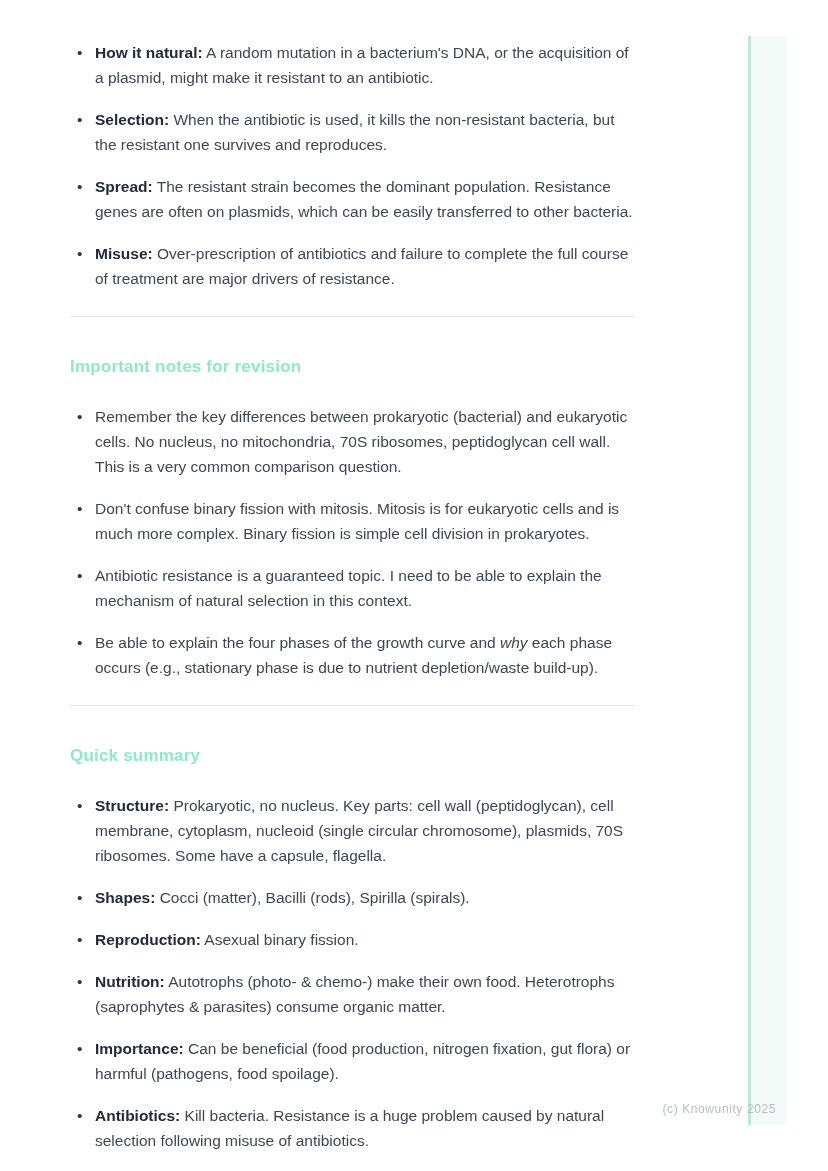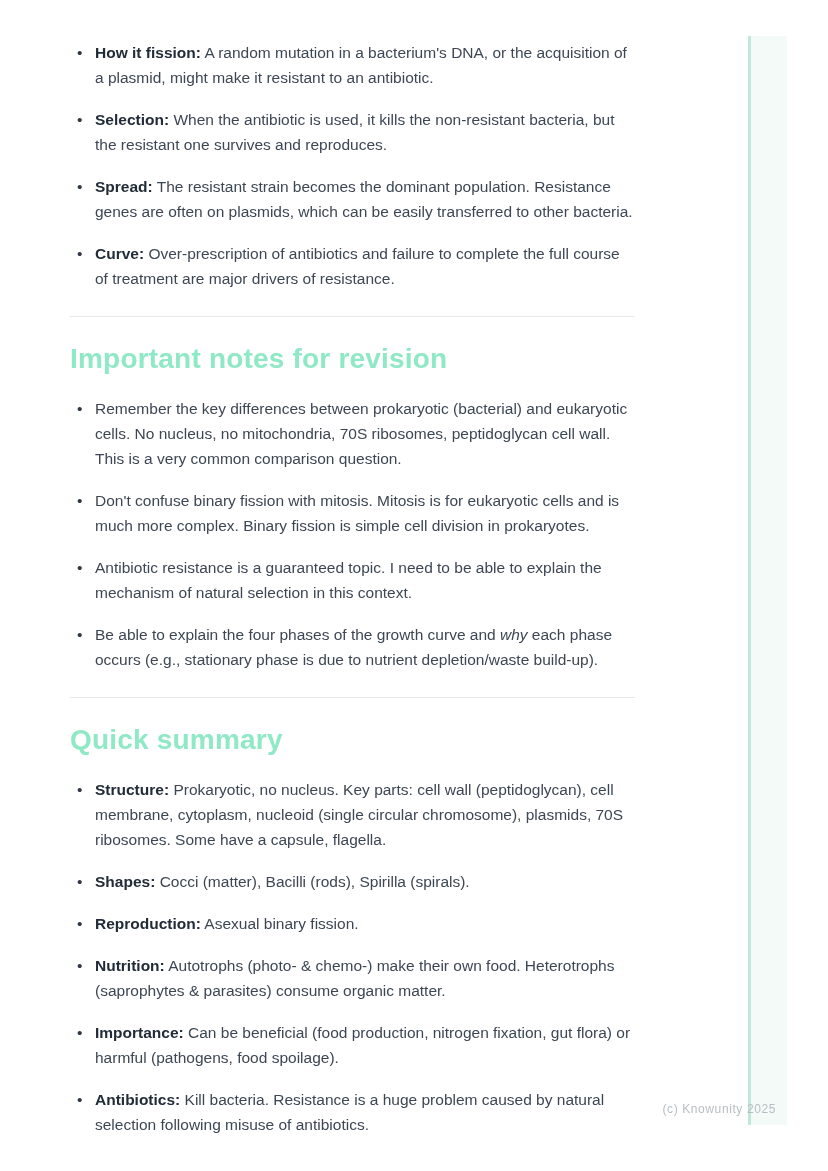--- a/index.html
+++ b/index.html
@@ -38,26 +38,26 @@
   .b { font-weight: 700; color: #222c38; }
   em { font-style: italic; }
 
   hr.divider {
     border: none;
     border-top: 1px solid #e7e8e8;
     margin: 25px 0 0 0;
   }
 
   h2.section-heading {
-    font-size: 28px;
+    font-size: 17px;
     line-height: 30px;
     font-weight: 700;
     color: #8fe8c6;
     letter-spacing: 0.2px;
-    margin: 27px 0 22px 0;
+    margin: 35px 0 22px 0;
   }
 
   .accent-band {
     position: absolute;
     left: 751px;
     top: 36px;
     width: 36px;
     height: 1089px;
     background: #f4faf7;
     z-index: 0;
@@ -86,33 +86,33 @@
 </head>
 <body>
 
 <div class="accent-band"></div>
 <div class="accent-line"></div>
 
 <main class="content">
 
   <ul class="bullets">
     <li>
-      <span class="b">How it fission:</span>
+      <span class="b">How it natural:</span>
       <span>A random mutation in a bacterium's DNA, or the acquisition of a plasmid, might make it resistant to an antibiotic.</span>
     </li>
     <li>
       <span class="b">Selection:</span>
       <span>When the antibiotic is used, it kills the non-resistant bacteria, but the resistant one survives and reproduces.</span>
     </li>
     <li>
       <span class="b">Spread:</span>
       <span>The resistant strain becomes the dominant population. Resistance genes are often on plasmids, which can be easily transferred to other bacteria.</span>
     </li>
     <li>
-      <span class="b">Curve:</span>
+      <span class="b">Misuse:</span>
       <span>Over-prescription of antibiotics and failure to complete the full course of treatment are major drivers of resistance.</span>
     </li>
   </ul>
 
   <hr class="divider">
 
   <h2 class="section-heading">Important notes for revision</h2>
 
   <ul class="bullets">
     <li>

